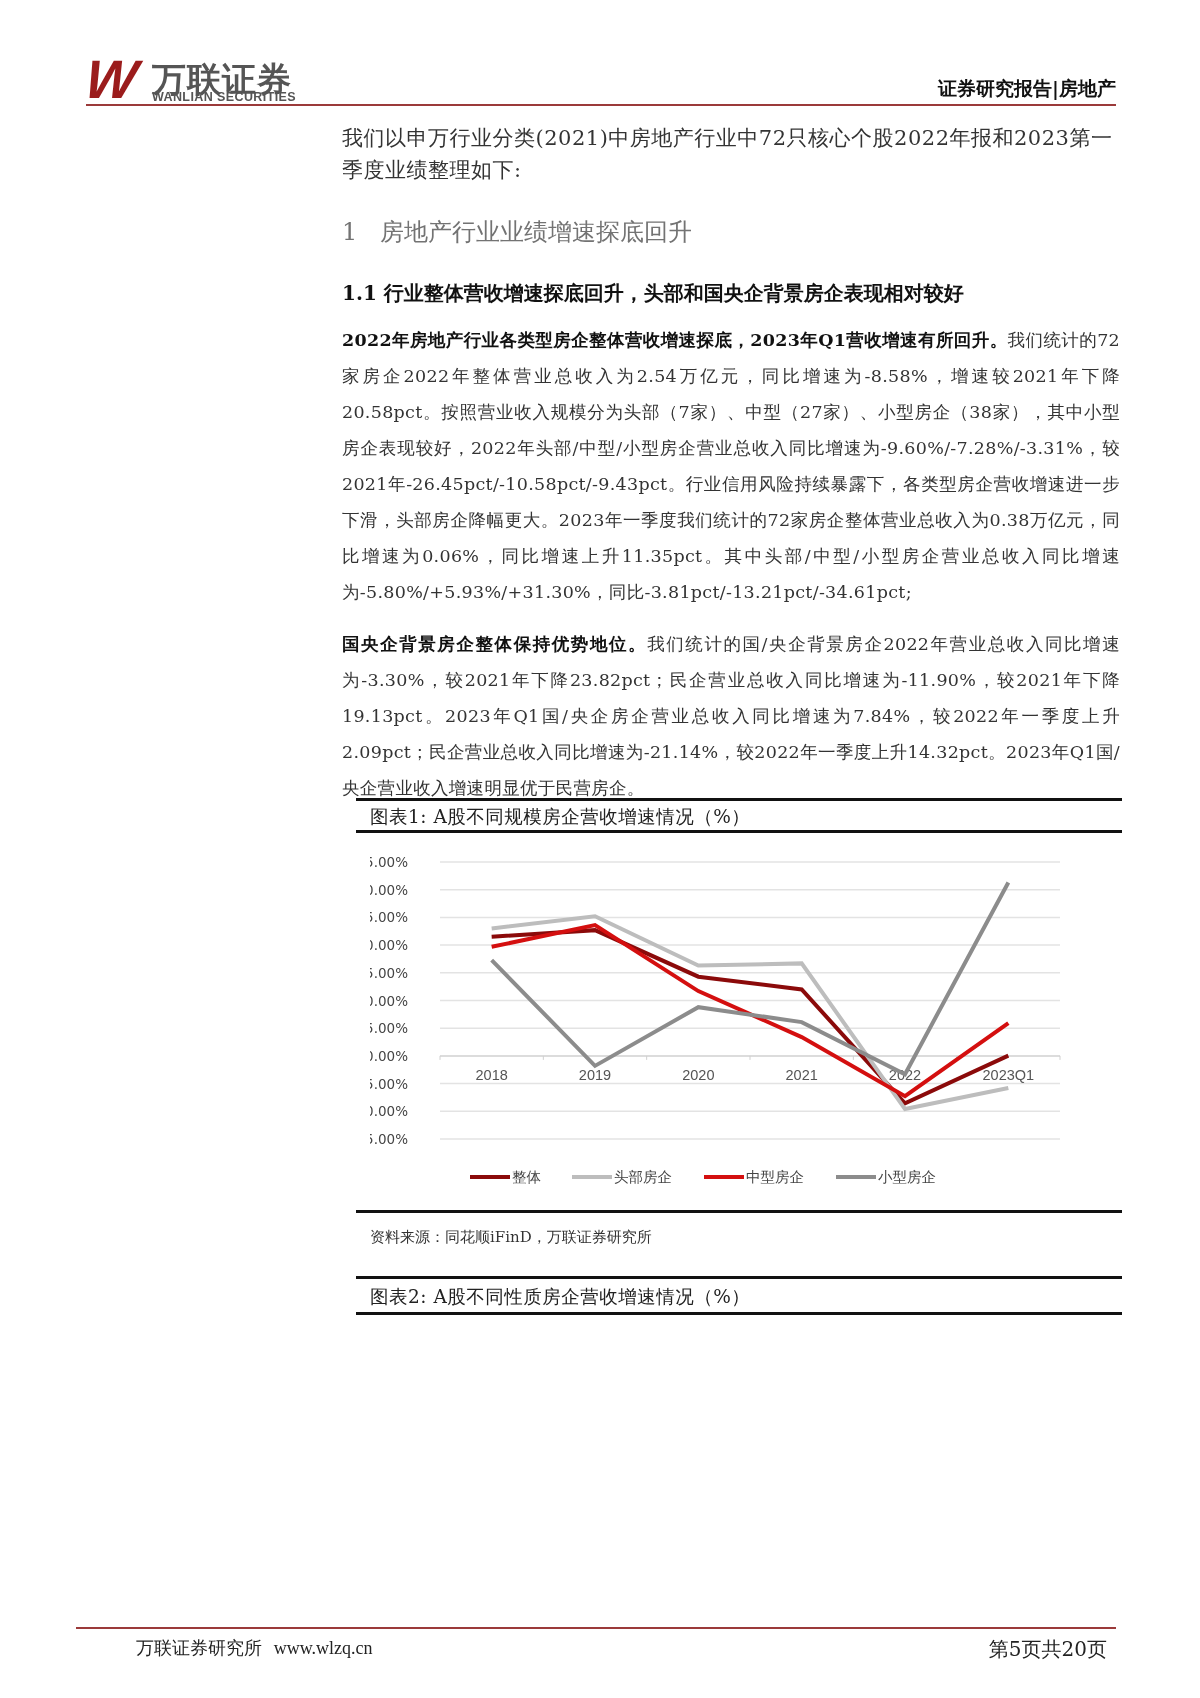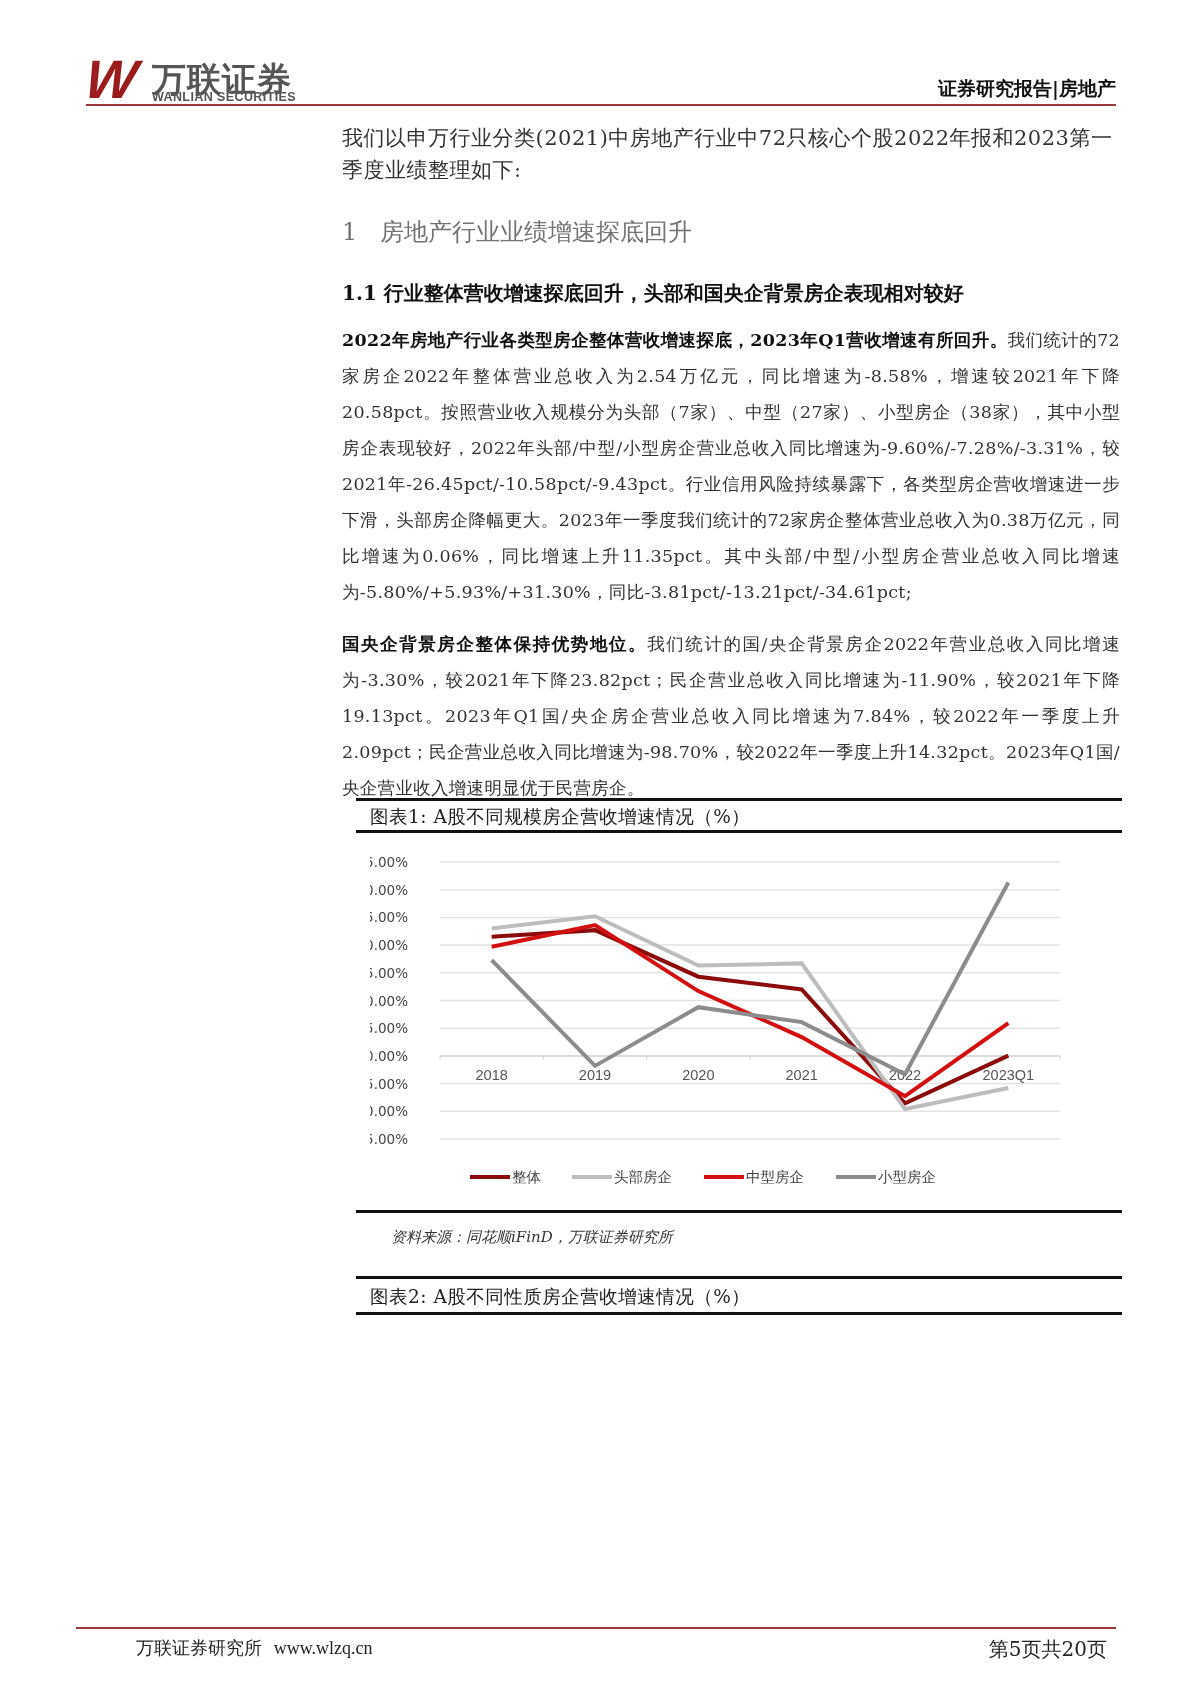--- a/index.html
+++ b/index.html
@@ -17,21 +17,21 @@
   .intro{position:absolute;left:342px;top:122px;width:778px;font-size:21px;line-height:32px;letter-spacing:0.5px;color:#333;}
   .h1{position:absolute;left:342px;top:216px;font-size:24px;font-weight:normal;color:#737373;}
   .h1 .num{display:inline-block;width:38px;}
   .h2{position:absolute;left:342px;top:280px;font-size:20px;font-weight:bold;color:#111;}
   .para{position:absolute;left:342px;width:778px;font-size:17.5px;line-height:36px;letter-spacing:0.3px;color:#333;text-align:justify;}
   .para b{color:#111;}
   .p1{top:322px;}
   .p2{top:626px;}
   .rule-thick{position:absolute;left:356px;width:766px;height:3px;background:#111;}
   .fig-title{position:absolute;left:370px;font-size:18.5px;color:#222;letter-spacing:0.5px;}
-  .source{position:absolute;left:391px;top:1228px;font-size:15px;font-style:italic;color:#333;}
+  .source{position:absolute;left:370px;top:1228px;font-size:15px;color:#333;}
   .chart{position:absolute;left:370px;top:852px;width:720px;height:340px;}
   .footer-line{position:absolute;left:76px;top:1627px;width:1040px;height:2px;background:#9b3a3a;}
   .footer-left{position:absolute;left:88px;top:1636px;font-size:18px;color:#222;margin-left:48px;}
   .footer-right{position:absolute;right:93px;top:1636px;font-size:20px;color:#222;}
 </style>
 </head>
 <body>
 
 <div class="logo">
   <div class="logo-w">W</div>
@@ -45,21 +45,21 @@
 
 <div class="h1">
   <span class="num">1</span><span>房地产行业业绩增速探底回升</span>
 </div>
 <div class="h2">
   <span>1.1</span>
   <span>行业整体营收增速探底回升，头部和国央企背景房企表现相对较好</span>
 </div>
 
 <div class="para p1"><b>2022年房地产行业各类型房企整体营收增速探底，2023年Q1营收增速有所回升。</b><span>我们统计的72家房企2022年整体营业总收入为2.54万亿元，同比增速为-8.58%，增速较2021年下降20.58pct。按照营业收入规模分为头部（7家）、中型（27家）、小型房企（38家），其中小型房企表现较好，2022年头部/中型/小型房企营业总收入同比增速为-9.60%/-7.28%/-3.31%，较2021年-26.45pct/-10.58pct/-9.43pct。行业信用风险持续暴露下，各类型房企营收增速进一步下滑，头部房企降幅更大。2023年一季度我们统计的72家房企整体营业总收入为0.38万亿元，同比增速为0.06%，同比增速上升11.35pct。其中头部/中型/小型房企营业总收入同比增速为-5.80%/+5.93%/+31.30%，同比-3.81pct/-13.21pct/-34.61pct;</span></div>
-<div class="para p2"><b>国央企背景房企整体保持优势地位。</b><span>我们统计的国/央企背景房企2022年营业总收入同比增速为-3.30%，较2021年下降23.82pct；民企营业总收入同比增速为-11.90%，较2021年下降19.13pct。2023年Q1国/央企房企营业总收入同比增速为7.84%，较2022年一季度上升2.09pct；民企营业总收入同比增速为-98.70%，较2022年一季度上升14.32pct。2023年Q1国/央企营业收入增速明显优于民营房企。</span></div>
+<div class="para p2"><b>国央企背景房企整体保持优势地位。</b><span>我们统计的国/央企背景房企2022年营业总收入同比增速为-3.30%，较2021年下降23.82pct；民企营业总收入同比增速为-11.90%，较2021年下降19.13pct。2023年Q1国/央企房企营业总收入同比增速为7.84%，较2022年一季度上升2.09pct；民企营业总收入同比增速为-21.14%，较2022年一季度上升14.32pct。2023年Q1国/央企营业收入增速明显优于民营房企。</span></div>
 
 <div class="rule-thick" style="top:798px;"></div>
 <div class="fig-title" style="top:804px;">图表1:  A股不同规模房企营收增速情况（%）</div>
 <div class="rule-thick" style="top:830px;"></div>
 
 <svg class="chart" viewBox="0 0 720 340" width="720" height="340">
   <g id="grid">
       <line x1="70" x2="690" y1="10" y2="10" stroke="#e3e3e3" stroke-width="1.5"></line>
       <line x1="70" x2="690" y1="37.7" y2="37.7" stroke="#e3e3e3" stroke-width="1.5"></line>
       <line x1="70" x2="690" y1="65.4" y2="65.4" stroke="#e3e3e3" stroke-width="1.5"></line>

